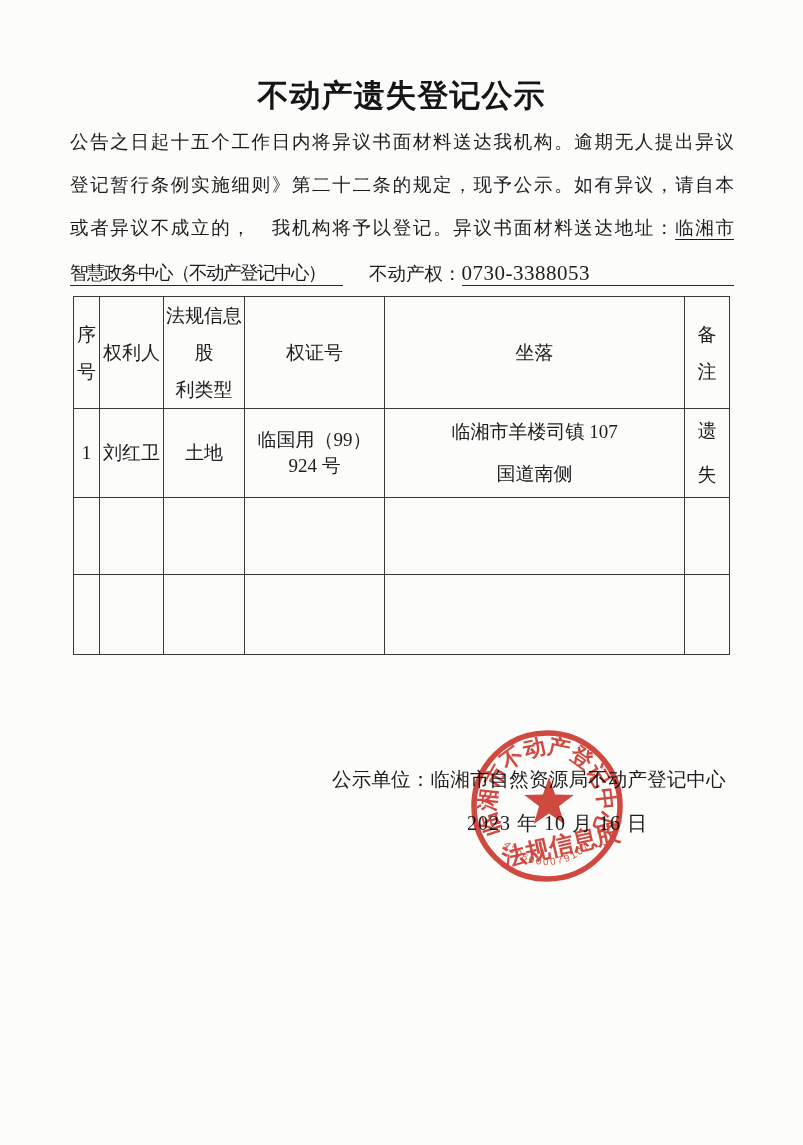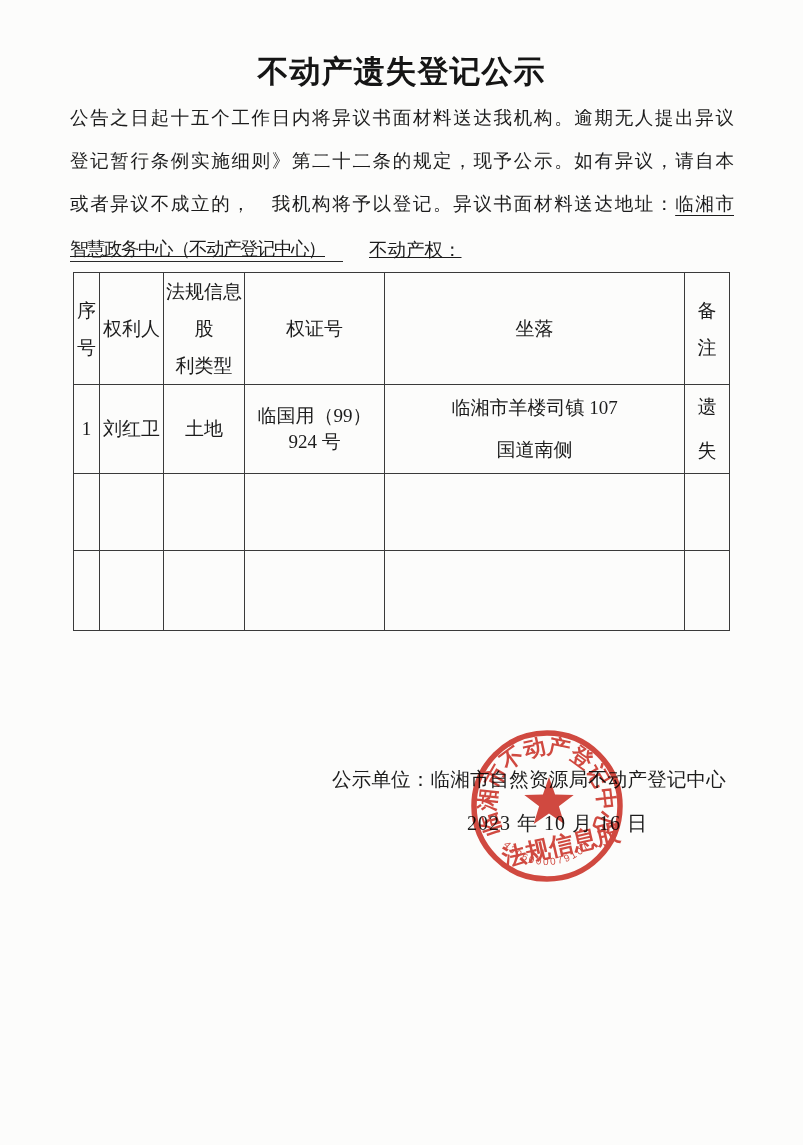--- a/index.html
+++ b/index.html
@@ -5,21 +5,21 @@
   html,body{margin:0;padding:0;background:#e8e8e8;}
   .page{
     position:relative;
     width:803px;height:1145px;
     margin:0 auto;
     background:#fcfcfb;
     font-family:"Liberation Serif","DejaVu Serif",serif;
     color:#1c1c1c;
     overflow:hidden;
     box-sizing:border-box;
-    padding-top:52px;
+    padding-top:76px;
   }
   .title{
     margin:0;
     text-align:center;
     font-size:31px;
     font-weight:700;
     letter-spacing:1px;
     line-height:40px;
     color:#151515;
   }
@@ -42,21 +42,21 @@
   }
   .line5{
     display:flex;
     align-items:flex-end;
     text-align:left;
     text-align-last:left;
     height:43px;
     padding-bottom:7px;
     box-sizing:border-box;
   }
-  .line5 span{line-height:24px;text-decoration:underline;}
+  .line5 span{line-height:24px;}
   .u2{
     border-bottom:1.5px solid #2a2a2a;
     letter-spacing:-1.5px;
     padding-right:18px;
   }
   .gap5{width:26px;}
   .phone-line{
     flex:1;
     border-bottom:1.5px solid #2a2a2a;
     text-align:center;
@@ -121,20 +121,21 @@
   <h1 class="title">不动产遗失登记公示</h1>
 
   <div class="para">
     <div class="pline">公告之日起十五个工作日内将异议书面材料送达我机构。逾期无人提出异议</div>
     <div class="pline">登记暂行条例实施细则》第二十二条的规定，现予公示。如有异议，请自本</div>
     <div class="pline"><span>或者异议不成立的，　我机构将予以登记。异议书面材料送达地址：</span><span class="u">临湘市</span></div>
     <div class="pline line5">
       <span class="u2">智慧政务中心（不动产登记中心）</span>
       <span class="gap5"></span>
       <span>不动产权：</span>
+      <span class="phone-line">0730-3388053</span>
     </div>
   </div>
 
   <table class="reg">
     <colgroup>
       <col style="width:26px">
         <col style="width:64px">
         <col style="width:81px">
       <col style="width:140px">
         <col style="width:300px">

